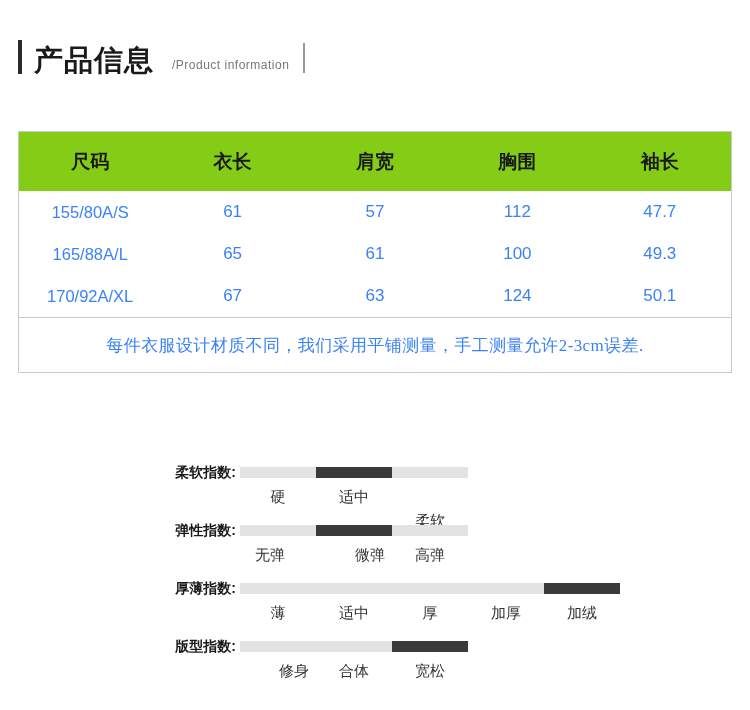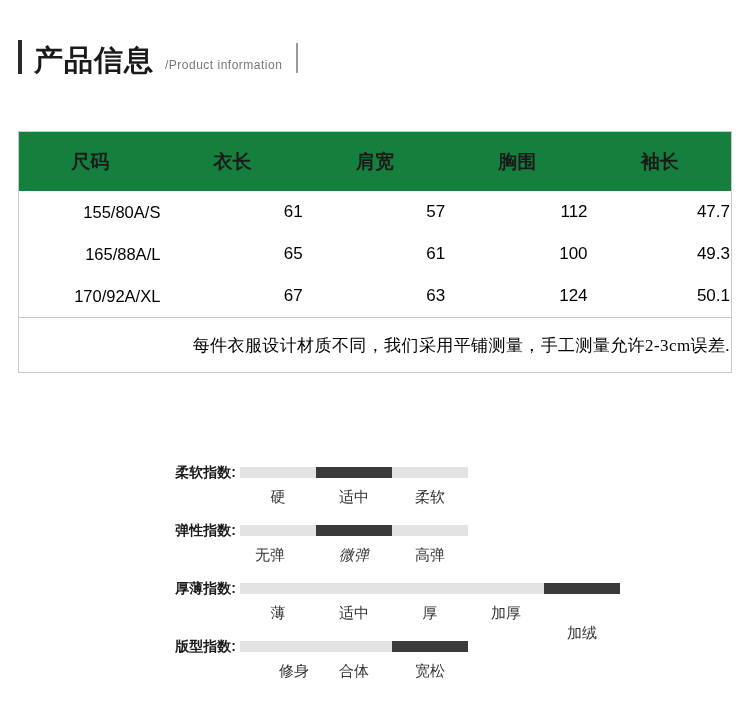--- a/index.html
+++ b/index.html
@@ -35,21 +35,21 @@
     font-weight: bold;
     letter-spacing: 1px;
     color: #1a1a1a;
     line-height: 1;
     position: relative;
     top: 1px;
   }
   .header-sub {
     font-size: 12px;
     color: #777777;
-    margin-left: 11px;
+    margin-left: 18px;
     letter-spacing: 0.5px;
     position: relative;
     top: -2px;
     text-align: right;
   }
   .header-bar-right {
     width: 2px;
     height: 30px;
     background: #9a9a9a;
     margin-left: 14px;
@@ -66,33 +66,33 @@
     border: 1px solid #c9c9c9;
     box-sizing: border-box;
     background: #fff;
   }
   table.size-table {
     width: 100%;
     border-collapse: collapse;
     table-layout: fixed;
   }
   table.size-table th {
-    background: #15803d;
+    background: #84cc16;
     font-size: 19px;
     font-weight: bold;
     color: #1a1a1a;
     height: 57px;
     text-align: center;
     border: none;
   }
   table.size-table td {
     font-size: 17px;
-    color: #000000;
+    color: #3b82f6;
     height: 40px;
-    text-align: right;
+    text-align: center;
     border: none;
   }
   table.size-table tr.data-row td:first-child {
     font-size: 16.5px;
   }
   .note-row td {
     border-top: 1px solid #c9c9c9 !important;
     height: 52px !important;
     font-size: 16px;
     color: #222;
@@ -200,45 +200,45 @@
 
 <div class="index-block">
 
   <div class="index-row">
     <div class="index-label">柔软指数:</div>
     <div class="bar-track" style="left:240px; width:228px;"></div>
     <div class="bar-fill" style="left:316px; width:76px;"></div>
     <div class="tick-labels">
       <div class="tick" style="left:240px; width:76px;">硬</div>
       <div class="tick" style="left:316px; width:76px;">适中</div>
-      <div class="tick" style="left:392px; width:76px;">柔软</div>
+      <div class="tick" style="left:392px; width:76px;margin-top:24px;">柔软</div>
     </div>
   </div>
 
   <div class="index-row">
     <div class="index-label">弹性指数:</div>
     <div class="bar-track" style="left:240px; width:228px;"></div>
     <div class="bar-fill" style="left:316px; width:76px;"></div>
     <div class="tick-labels">
       <div class="tick" style="left:232px; width:76px;">无弹</div>
-      <div class="tick" style="left:316px; width:76px;font-style:italic;">微弹</div>
+      <div class="tick" style="left:332px; width:76px;">微弹</div>
       <div class="tick" style="left:392px; width:76px;">高弹</div>
     </div>
   </div>
 
   <div class="index-row">
     <div class="index-label">厚薄指数:</div>
     <div class="bar-track" style="left:240px; width:380px;"></div>
     <div class="bar-fill" style="left:544px; width:76px;"></div>
     <div class="tick-labels">
       <div class="tick" style="left:240px; width:76px;">薄</div>
       <div class="tick" style="left:316px; width:76px;">适中</div>
       <div class="tick" style="left:392px; width:76px;">厚</div>
       <div class="tick" style="left:468px; width:76px;">加厚</div>
-      <div class="tick" style="left:544px; width:76px;margin-top:20px;">加绒</div>
+      <div class="tick" style="left:544px; width:76px;">加绒</div>
     </div>
   </div>
 
   <div class="index-row">
     <div class="index-label">版型指数:</div>
     <div class="bar-track" style="left:240px; width:228px;"></div>
     <div class="bar-fill" style="left:392px; width:76px;"></div>
     <div class="tick-labels">
       <div class="tick" style="left:256px; width:76px;">修身</div>
       <div class="tick" style="left:316px; width:76px;">合体</div>

